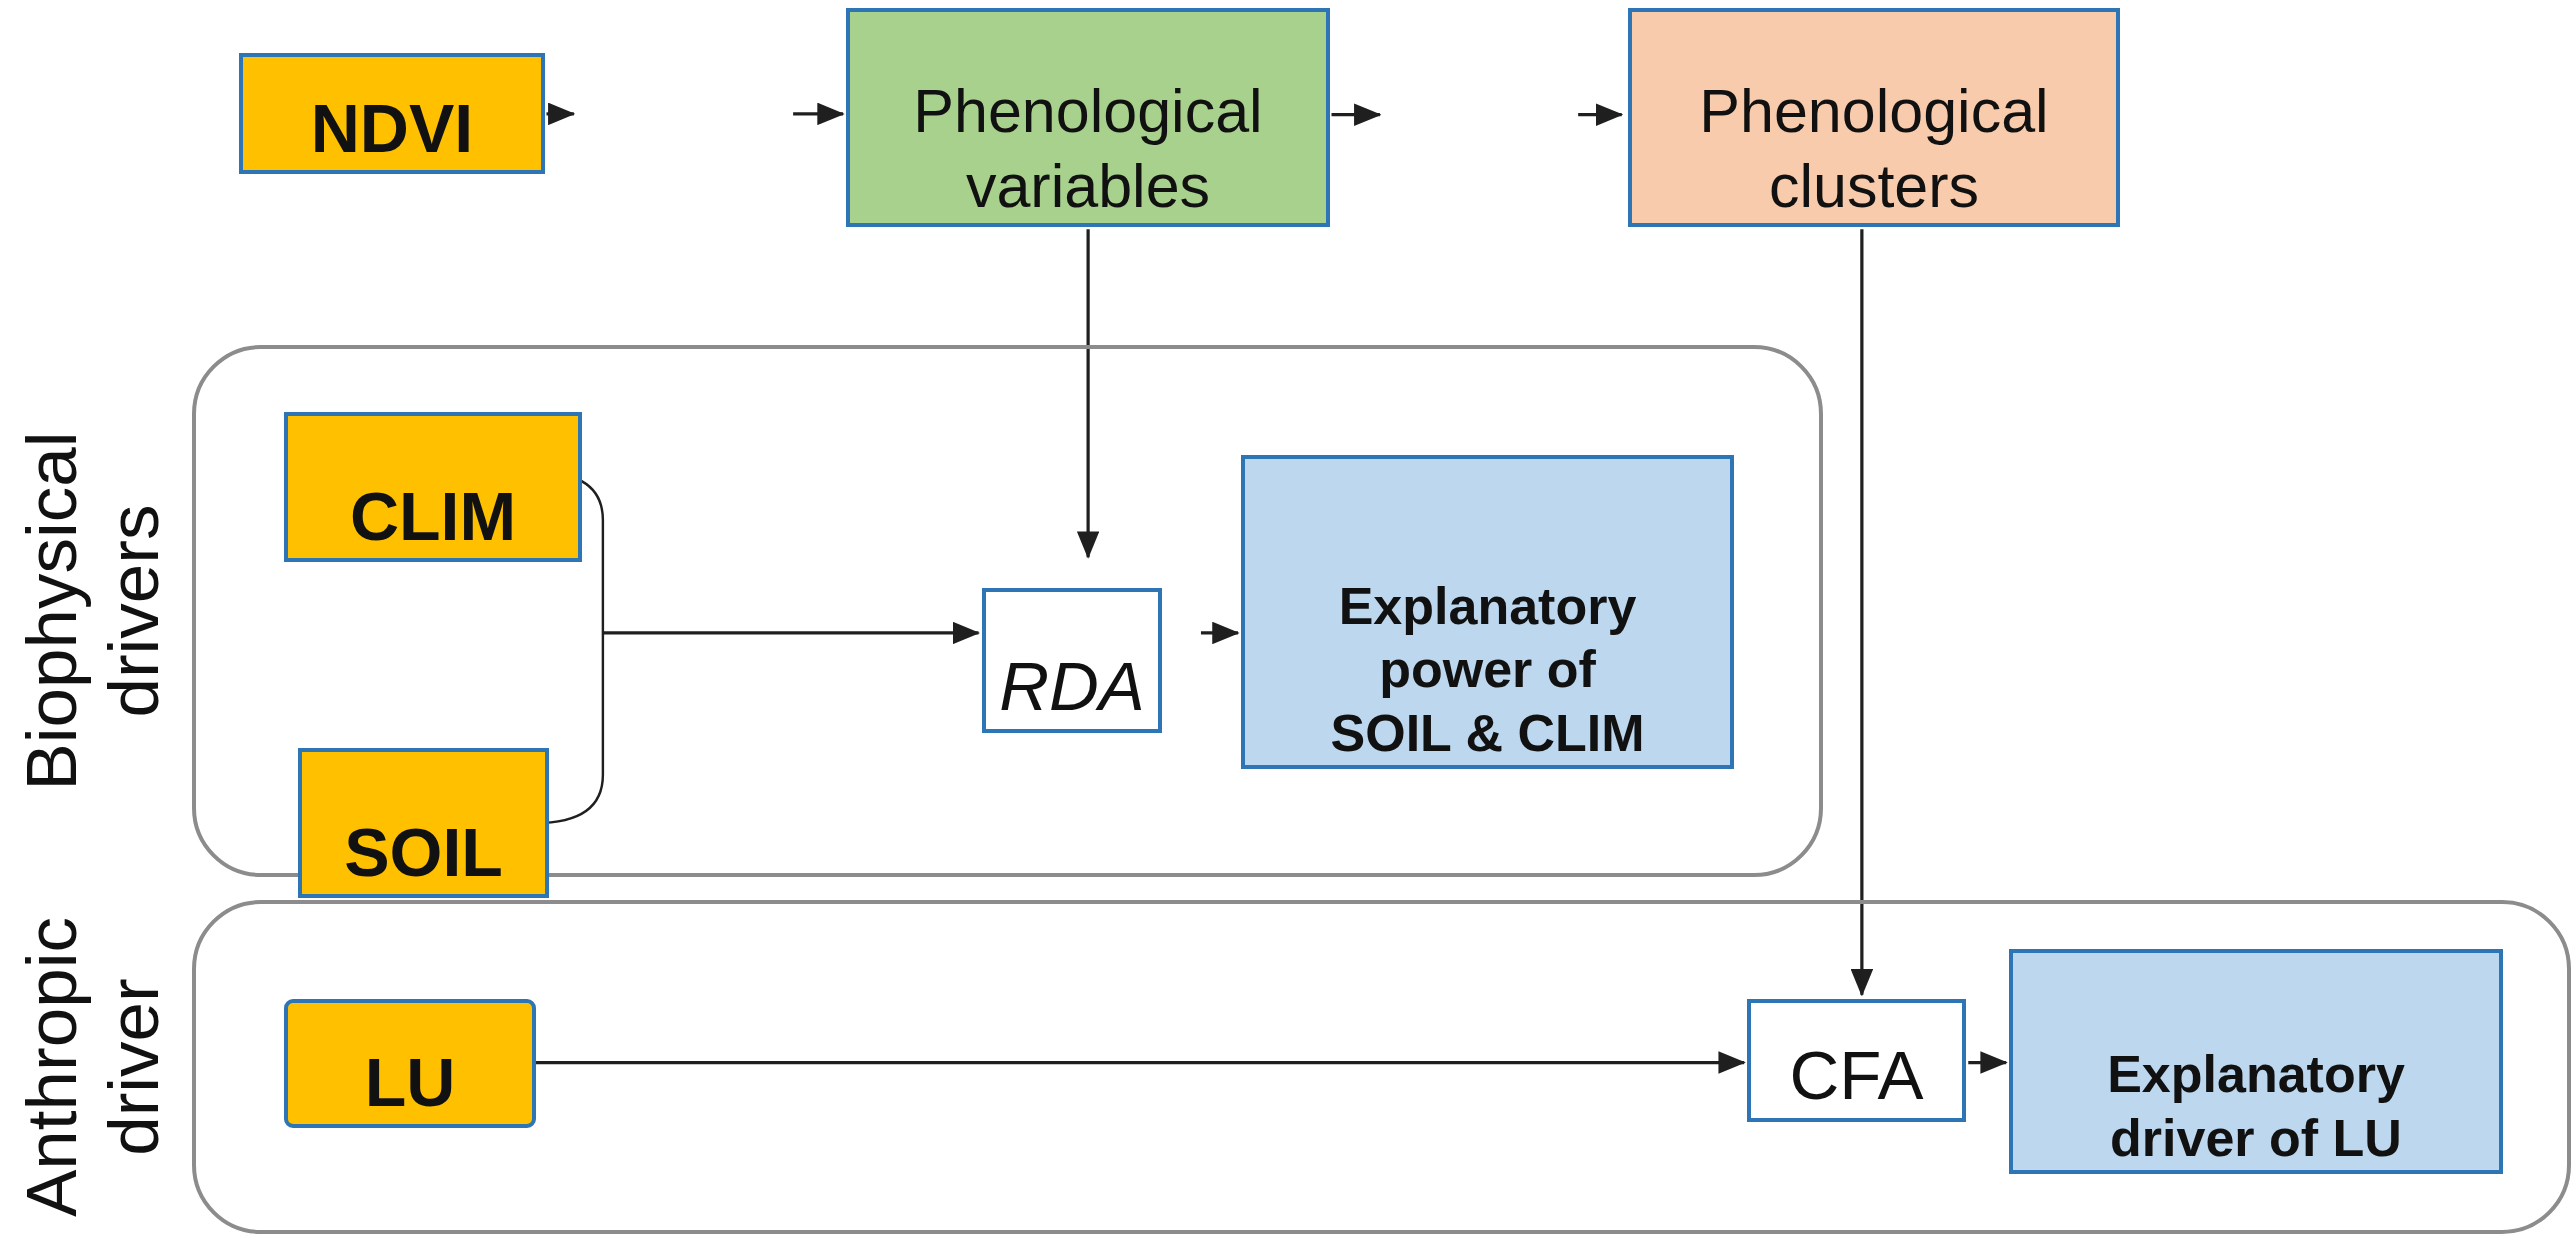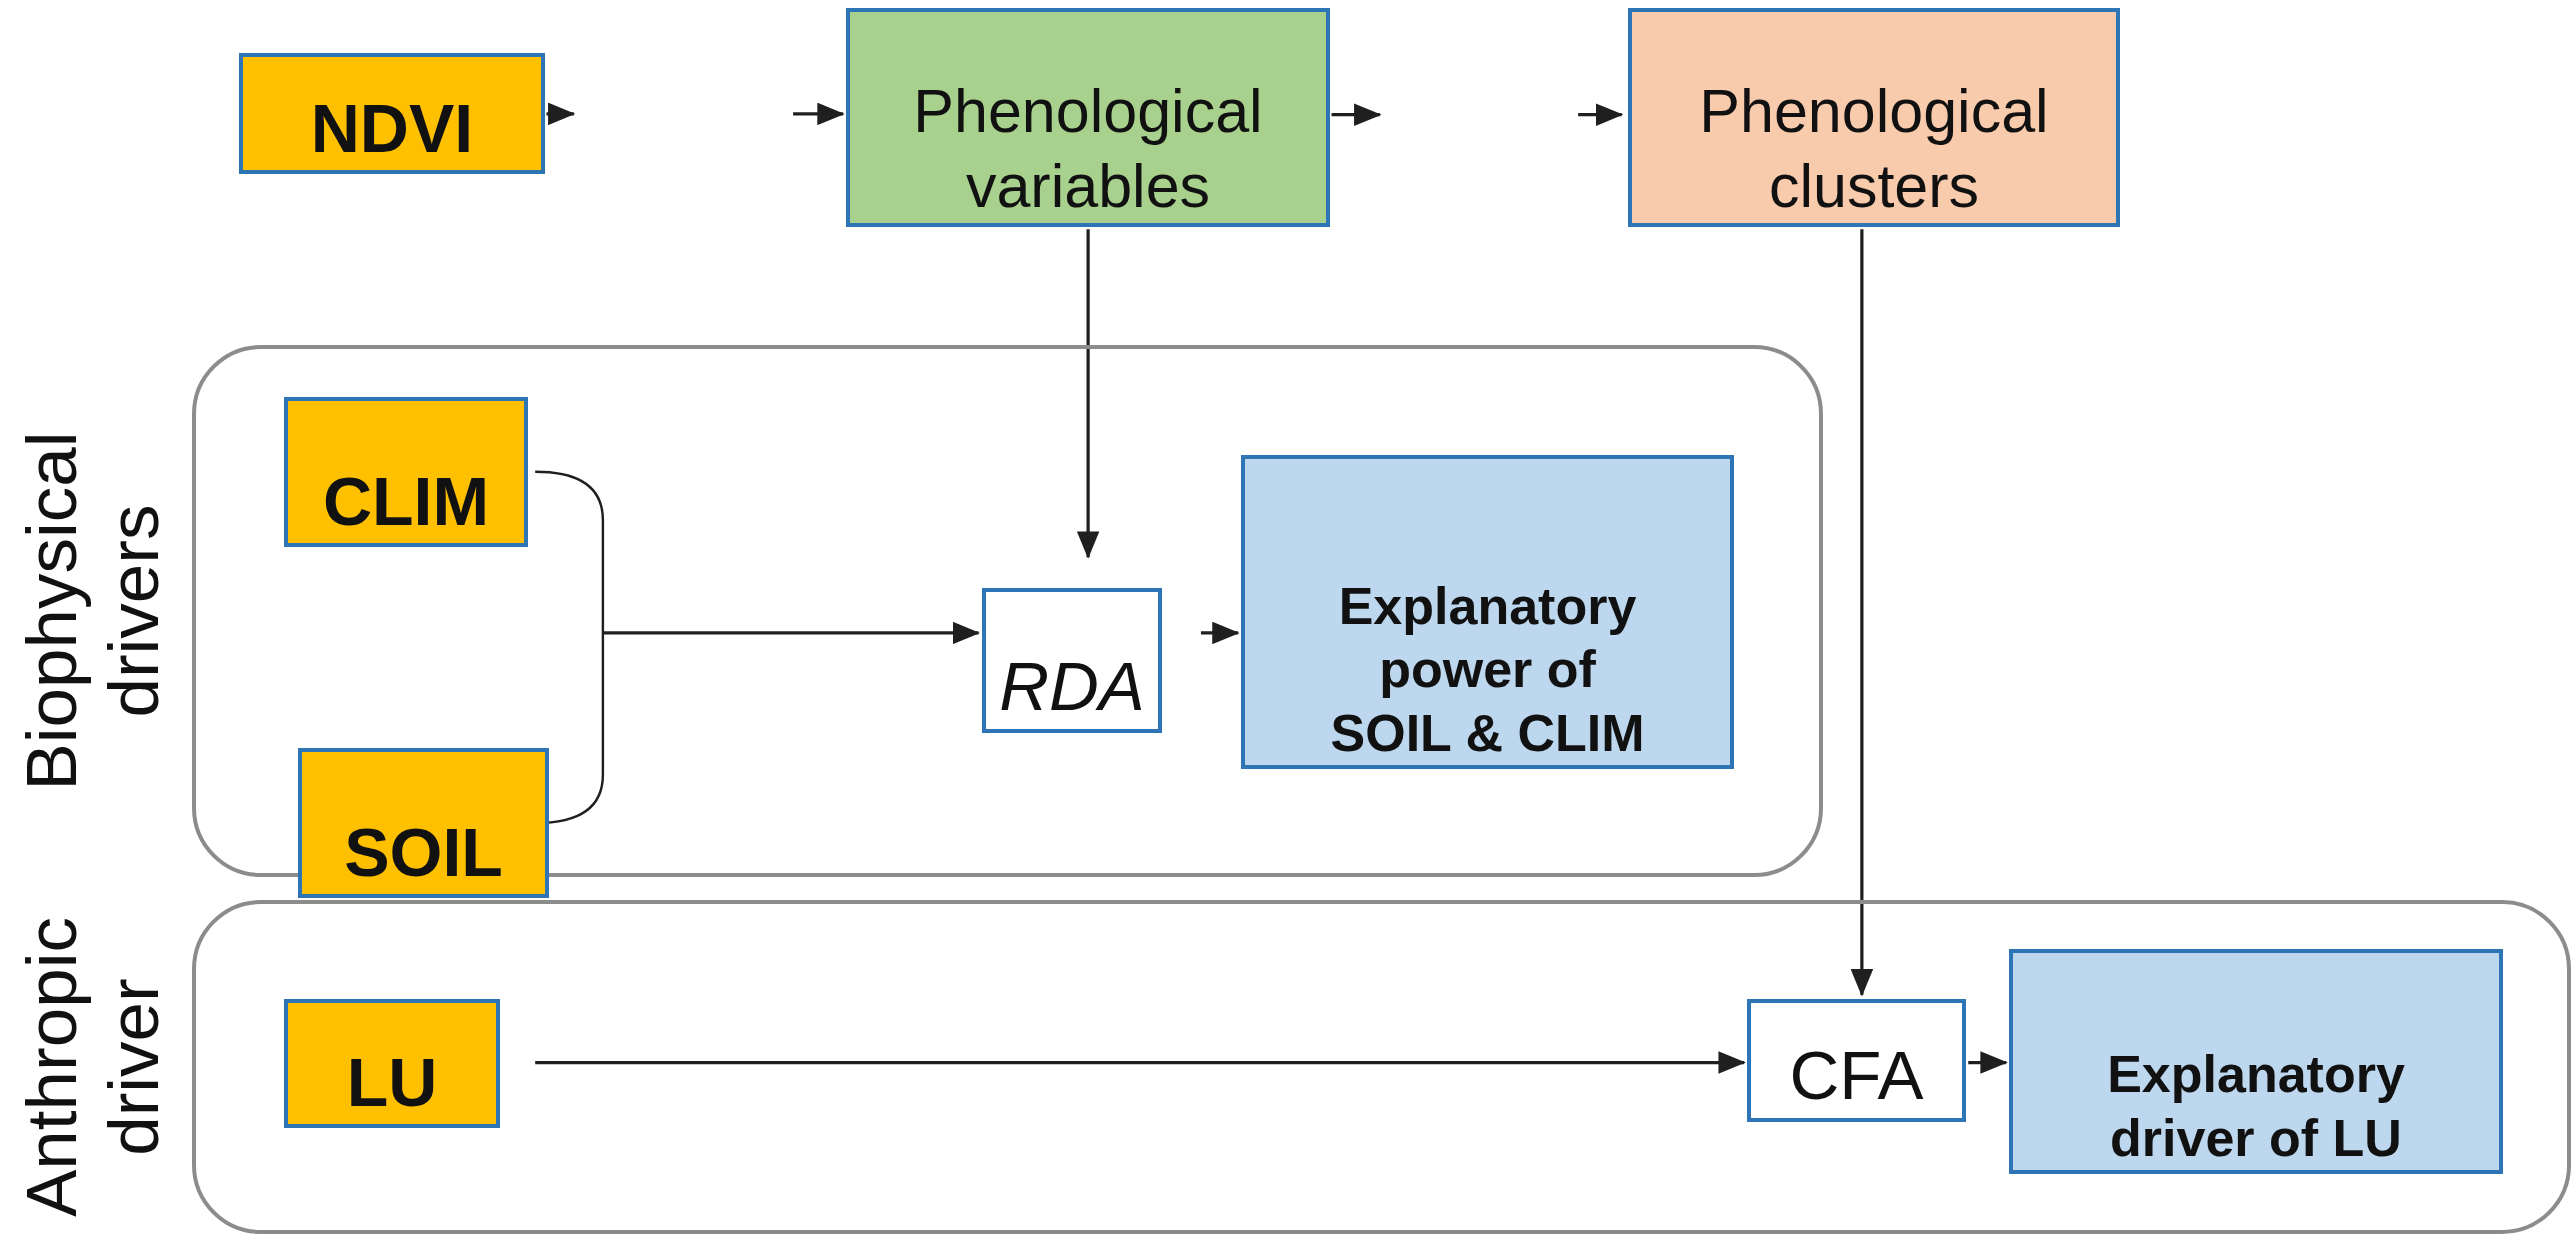--- a/index.html
+++ b/index.html
@@ -101,39 +101,39 @@
     <span class="ln">Phenological</span>
     <span class="ln">variables</span>
   </div>
 
 
   <div class="node salmon-node" style="left:1628px; top:8px; width:492px; height:219px;">
     <span class="ln">Phenological</span>
     <span class="ln">clusters</span>
   </div>
 
-  <div class="node data-node" style="left:284px; top:397px; width:244px; height:150px;">
+  <div class="node data-node" style="left:284px; top:412px; width:298px; height:150px;">
     <span class="ln">CLIM</span>
   </div>
 
   <div class="node data-node" style="left:298px; top:748px; width:251px; height:150px;">
     <span class="ln">SOIL</span>
   </div>
 
   <div class="node proc-node" style="left:982px; top:588px; width:180px; height:145px;font-style:italic;">
     <span class="ln">RDA</span>
   </div>
 
   <div class="node blue-node" style="left:1241px; top:455px; width:493px; height:314px;">
     <span class="ln">Explanatory</span>
     <span class="ln">power of</span>
     <span class="ln">SOIL &amp; CLIM</span>
   </div>
 
-  <div class="node data-node" style="left:284px; top:999px; width:216px; height:129px;">
+  <div class="node data-node" style="left:284px; top:999px; width:252px; height:129px;border-radius:9px;">
     <span class="ln">LU</span>
   </div>
 
   <div class="node proc-node" style="left:1747px; top:999px; width:219px; height:123px;">
     <span class="ln">CFA</span>
   </div>
 
   <div class="node blue-node" style="left:2009px; top:949px; width:494px; height:225px;">
     <span class="ln">Explanatory</span>
     <span class="ln">driver of LU</span>

